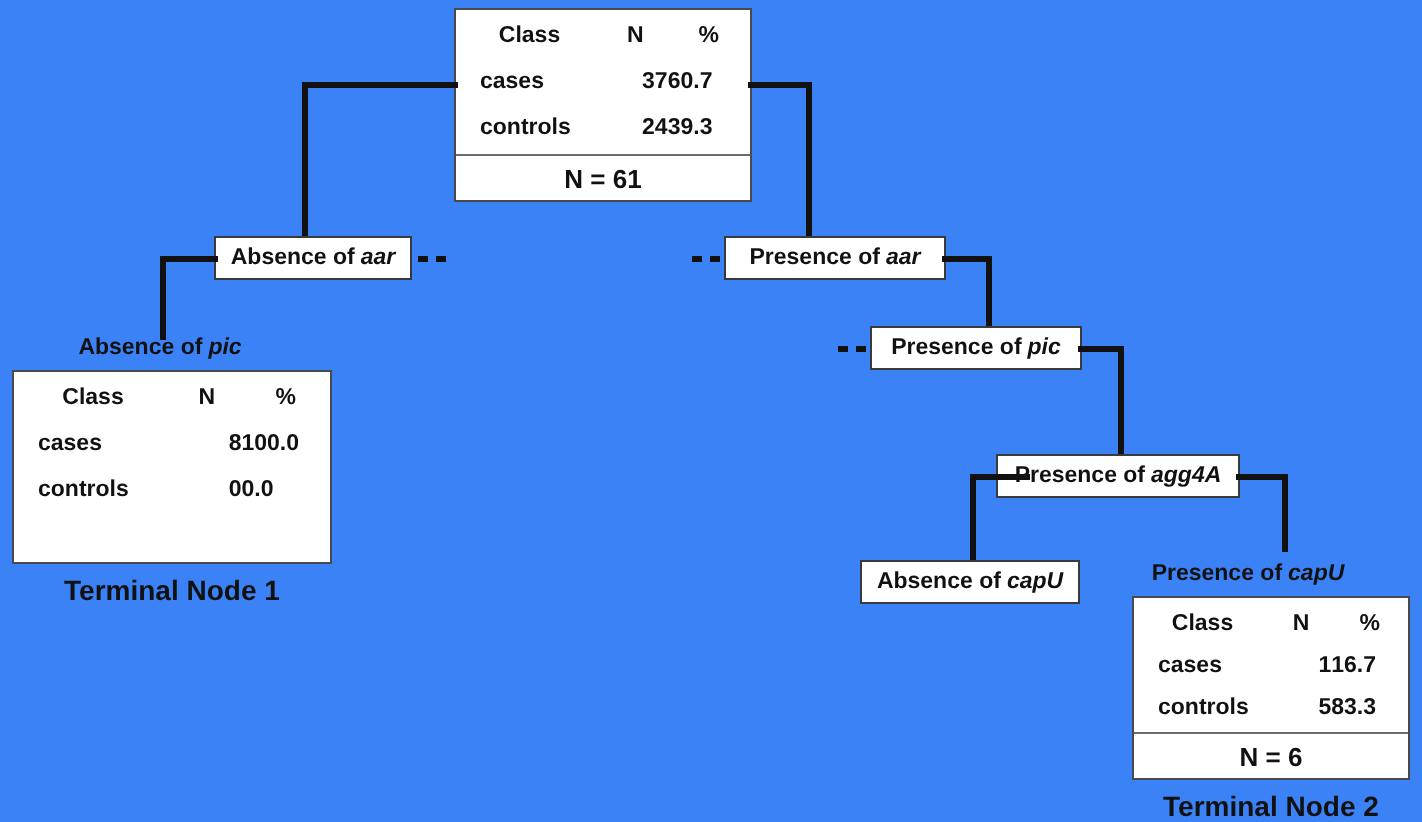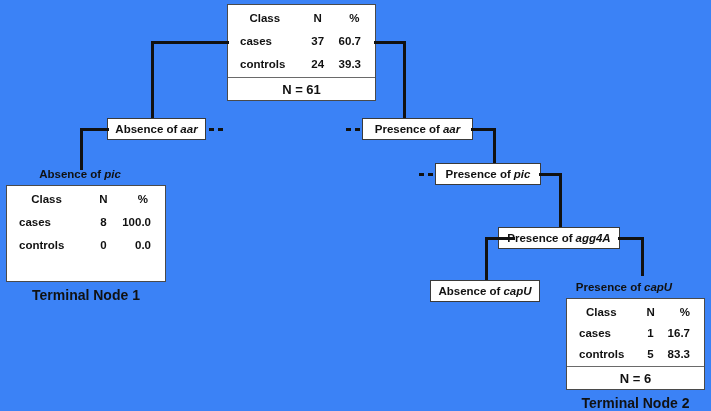--- a/index.html
+++ b/index.html
@@ -43,26 +43,26 @@
     height: 22px;
   }
   .col-class {
     width: 50%;
     padding-left: 12px;
     box-sizing: border-box;
     text-align: left;
   }
   .col-n {
     width: 22%;
-    text-align: center;
+    text-align: right;
     box-sizing: border-box;
   }
   .col-pct {
     width: 28%;
-    text-align: right;
+    text-align: left;
     padding-right: 14px;
     box-sizing: border-box;
   }
   .stat-row.header .col-class {
     text-align: center;
     padding-left: 0;
   }
   .stat-row.header .col-n {
     text-align: center;
   }

